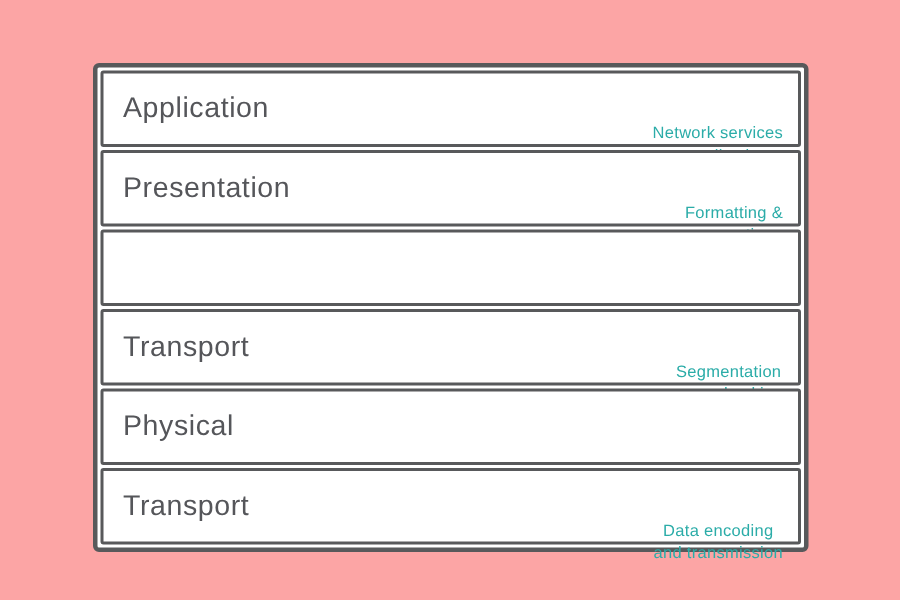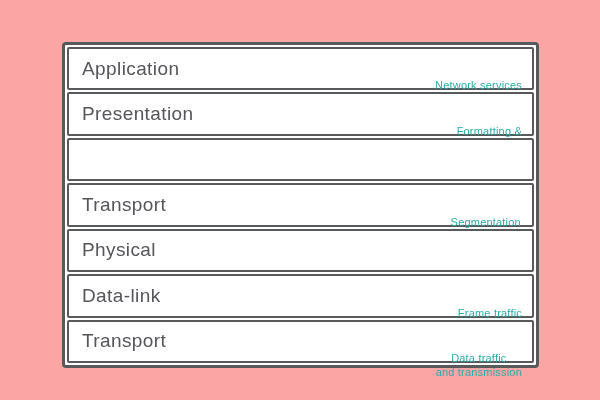--- a/index.html
+++ b/index.html
@@ -86,26 +86,21 @@
     <div class="osi-row">
       <span class="layer-name">Transport</span>
       <span class="layer-desc">Segmentation
 error checking</span>
     </div>
 
     <div class="osi-row">
       <span class="layer-name">Physical</span>
     </div>
 
-    <div class="osi-row">
-      <span class="layer-name">Data-link</span>
-      <span class="layer-desc">Frame traffic
-control</span>
-    </div>
 
     <div class="osi-row">
       <span class="layer-name">Transport</span>
-      <span class="layer-desc">Data traffic
+      <span class="layer-desc">Data encoding
 and transmission</span>
     </div>
 
   </div>
 </div>
 
 </body></html>

